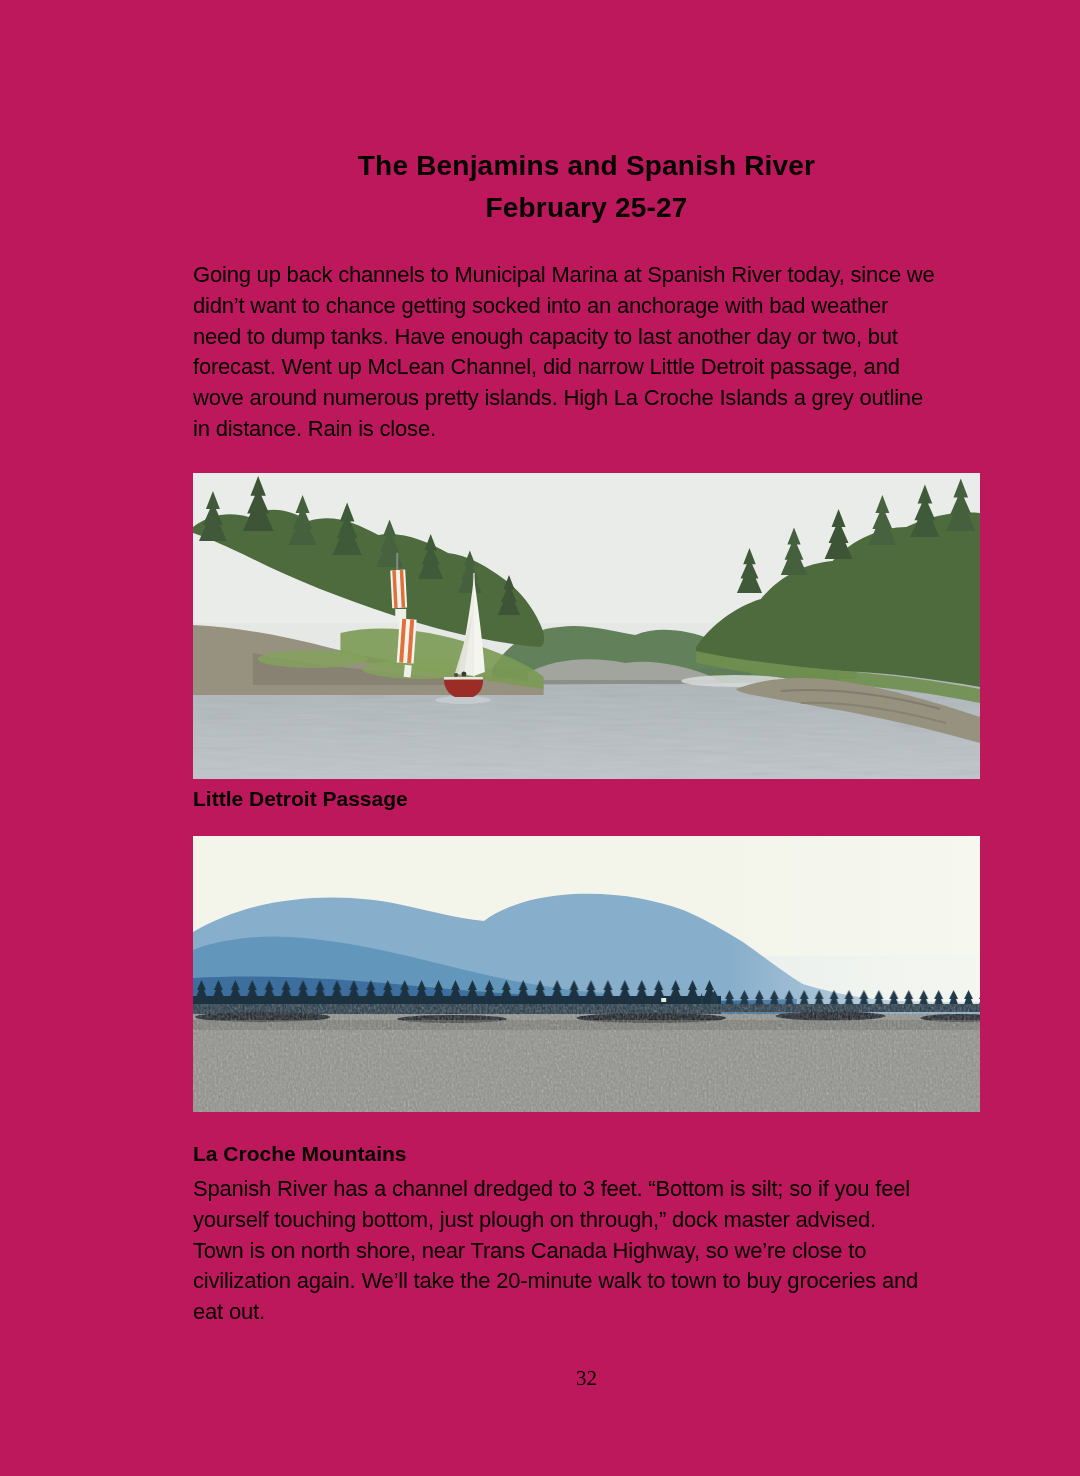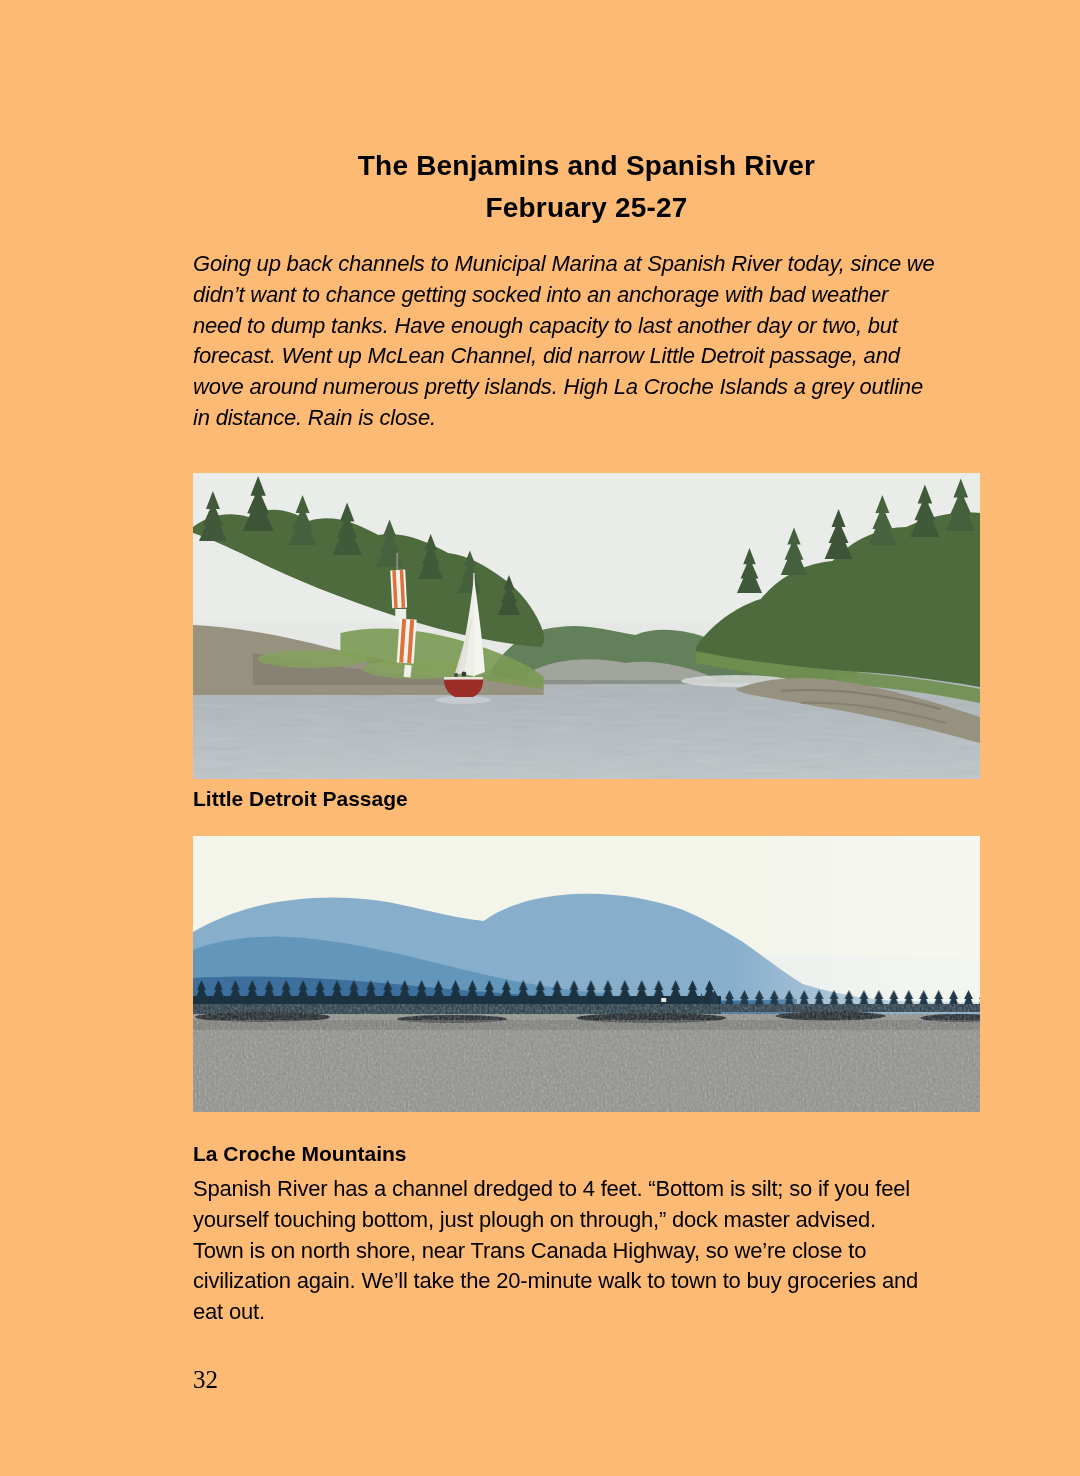--- a/index.html
+++ b/index.html
@@ -1,32 +1,32 @@
 <!DOCTYPE html>
 <html><head>
 <meta charset="utf-8">
 <style>
   html,body{margin:0;padding:0;background:#fff;}
-  .sheet{position:relative;width:1080px;height:1476px;background:#fdba74;overflow:hidden;
+  .sheet{position:relative;width:1080px;height:1476px;background:#be185d;overflow:hidden;
          font-family:"Liberation Sans",sans-serif;color:#000;}
   .title-block{position:absolute;top:145px;left:193px;width:787px;text-align:center;
                font-weight:700;font-size:28px;line-height:42px;letter-spacing:0.2px;}
   .para{position:absolute;left:193px;font-size:22px;line-height:30.8px;letter-spacing:-0.2px;}
-  #p1{top:249px;font-style:italic;}
+  #p1{top:260px;}
   #p2{top:1174px;}
   .tline{white-space:pre;}
   figure{margin:0;padding:0;}
   #photo1{position:absolute;top:473px;left:193px;width:787px;height:306px;}
   #photo2{position:absolute;top:836px;left:193px;width:787px;height:276px;}
   .caption{position:absolute;left:193px;width:787px;text-align:left;
            font-weight:700;font-size:21px;line-height:26px;}
   #cap1{top:786px;}
   #cap2{top:1114px;margin-top:27px;}
-  .pageno{position:absolute;top:1366px;left:193px;width:787px;text-align:left;
-          font-family:"Liberation Serif",serif;font-size:25px;}
+  .pageno{position:absolute;top:1366px;left:193px;width:787px;text-align:center;
+          font-family:"Liberation Serif",serif;font-size:21px;}
   svg{display:block;width:100%;height:100%;}
 </style>
 </head>
 <body>
 
 <div class="sheet">
 
   <header class="title-block">
     <div>The Benjamins and Spanish River</div>
     <div>February 25-27</div>
@@ -185,21 +185,21 @@
         <ellipse cx="770" cy="182" rx="40" ry="4" fill="#161d23"></ellipse>
         <rect x="0" y="184" width="790" height="10" fill="#6b6c67" opacity="0.55"></rect>
         <rect x="0" y="178" width="790" height="98" filter="url(#grain2)" opacity="0.5"></rect>
       </g>
     </svg>
   </figure>
 
   <div class="caption" id="cap2">La Croche Mountains</div>
 
   <div class="para" id="p2">
-    <div class="tline">Spanish River has a channel dredged to 4 feet. “Bottom is silt; so if you feel</div>
+    <div class="tline">Spanish River has a channel dredged to 3 feet. “Bottom is silt; so if you feel</div>
     <div class="tline">yourself touching bottom, just plough on through,” dock master advised.</div>
     <div class="tline">Town is on north shore, near Trans Canada Highway, so we’re close to</div>
     <div class="tline">civilization again. We’ll take the 20-minute walk to town to buy groceries and</div>
     <div class="tline">eat out.</div>
   </div>
 
   <div class="pageno">32</div>
 
 </div>
 

